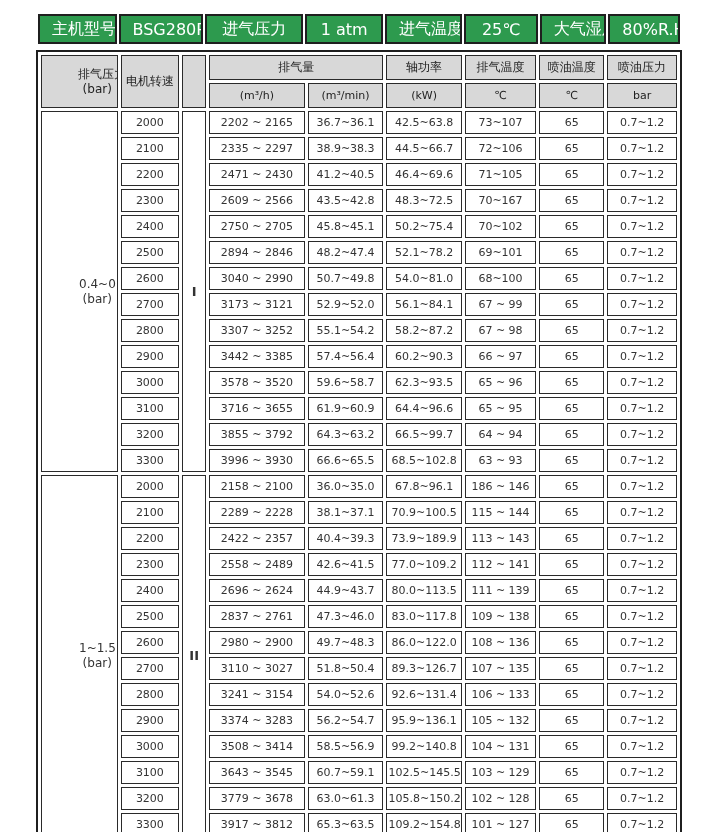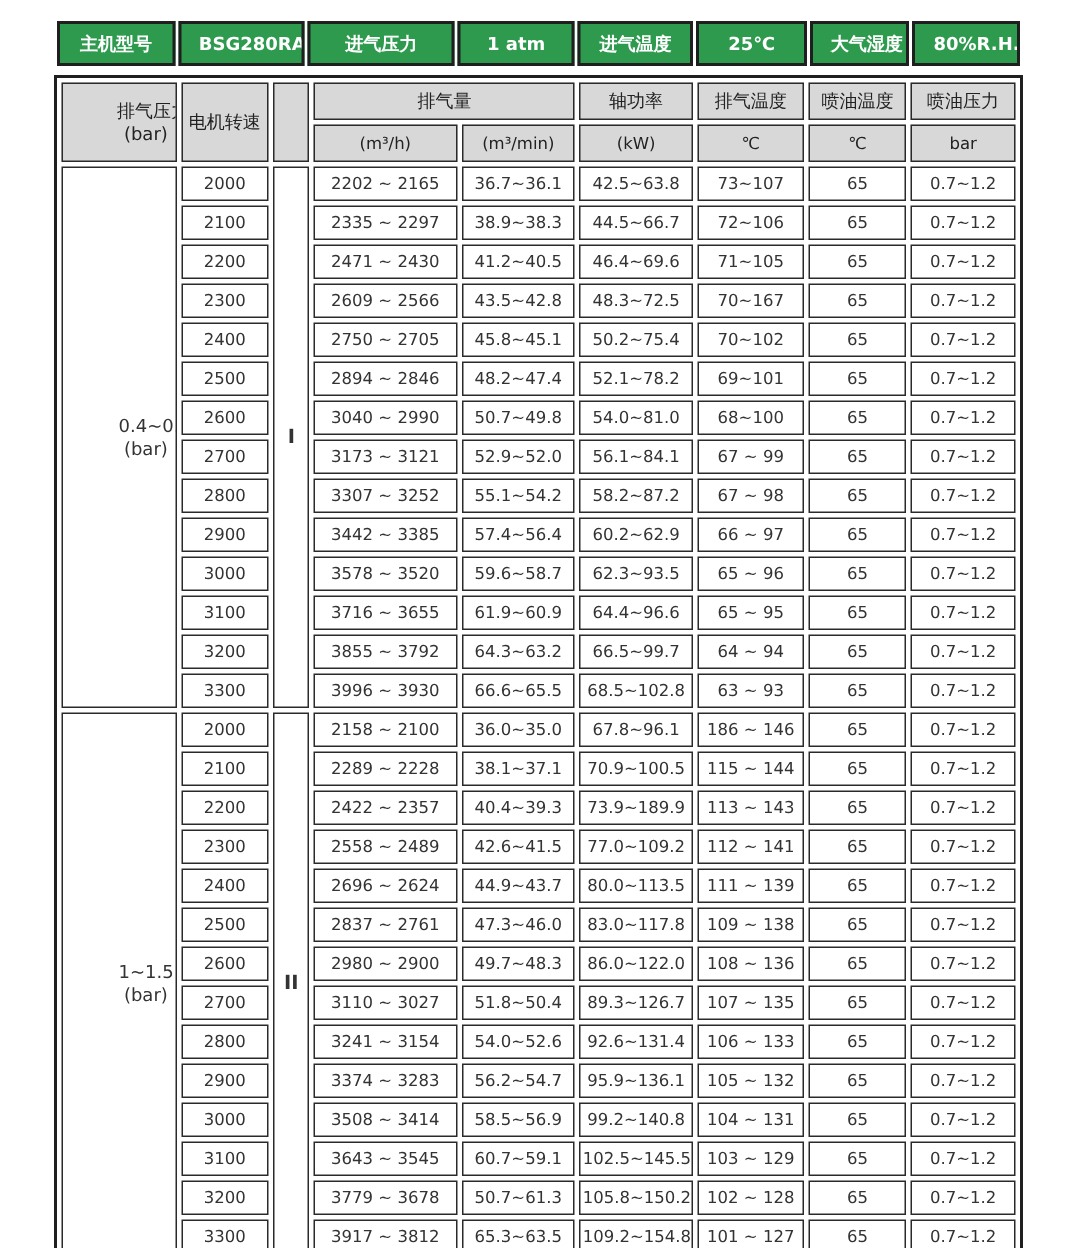--- a/index.html
+++ b/index.html
@@ -15,21 +15,21 @@
     position:relative;
   }
   .wrap{position:absolute;left:36px;top:12px;width:646px;}
 
   
   table{border-collapse:separate;table-layout:fixed;width:100%;}
   .green-table{border-spacing:2px;}
   .green-table td{
     background:var(--green);
     border:2px solid var(--border);
-    color:#ffffff;font-weight:bold;font-size:12px;text-align:center;
+    color:#ffffff;font-weight:normal;font-size:16px;text-align:center;
     height:30px;box-sizing:border-box;padding:0 12px;vertical-align:middle;
     white-space:nowrap;overflow:hidden;
   }
 
   
   .block{margin-top:4px;border:2px solid var(--border);}
   .spec-table{border-spacing:3px;}
   .spec-table th,.spec-table td{
     border:1.5px solid #2a2a2a;box-sizing:border-box;
     text-align:center;vertical-align:middle;
@@ -200,21 +200,21 @@
             <td class="val">55.1~54.2</td>
             <td class="val">58.2~87.2</td>
             <td class="val">67 ~ 98</td>
             <td class="val">65</td>
             <td class="val">0.7~1.2</td>
           </tr>
           <tr>
             <td class="val">2900</td>
             <td class="val">3442 ~ 3385</td>
             <td class="val">57.4~56.4</td>
-            <td class="val">60.2~62.9</td>
+            <td class="val">60.2~90.3</td>
             <td class="val">66 ~ 97</td>
             <td class="val">65</td>
             <td class="val">0.7~1.2</td>
           </tr>
           <tr>
             <td class="val">3000</td>
             <td class="val">3578 ~ 3520</td>
             <td class="val">59.6~58.7</td>
             <td class="val">62.3~93.5</td>
             <td class="val">65 ~ 96</td>
@@ -357,21 +357,21 @@
             <td class="val">3643 ~ 3545</td>
             <td class="val">60.7~59.1</td>
             <td class="val">102.5~145.5</td>
             <td class="val">103 ~ 129</td>
             <td class="val">65</td>
             <td class="val">0.7~1.2</td>
           </tr>
           <tr>
             <td class="val">3200</td>
             <td class="val">3779 ~ 3678</td>
-            <td class="val">50.7~61.3</td>
+            <td class="val">63.0~61.3</td>
             <td class="val">105.8~150.2</td>
             <td class="val">102 ~ 128</td>
             <td class="val">65</td>
             <td class="val">0.7~1.2</td>
           </tr>
           <tr>
             <td class="val">3300</td>
             <td class="val">3917 ~ 3812</td>
             <td class="val">65.3~63.5</td>
             <td class="val">109.2~154.8</td>

